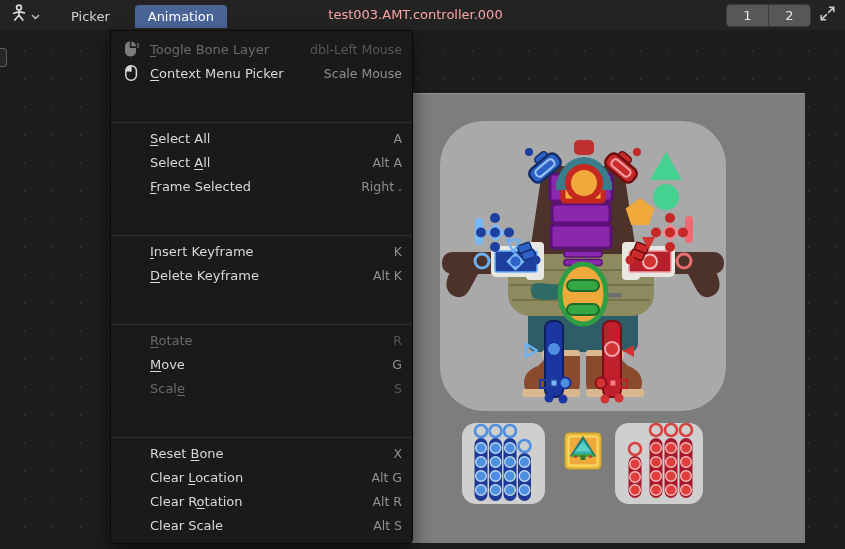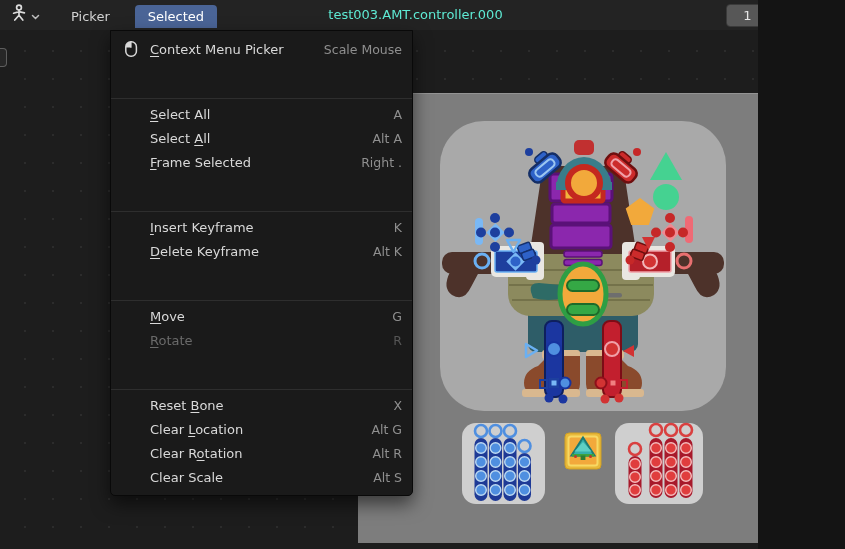--- a/index.html
+++ b/index.html
@@ -1,27 +1,27 @@
 <!DOCTYPE html>
 <html><head>
 <meta charset="utf-8">
 <style>
   html,body{margin:0;padding:0;background:#141414;}
-  .app{position:relative;width:758px;height:549px;overflow:hidden;
+  .app{position:relative;width:845px;height:549px;overflow:hidden;
        font-family:"DejaVu Sans","Liberation Sans",sans-serif;
        -webkit-font-smoothing:antialiased;}
   
   .topbar{position:absolute;left:0;top:0;width:845px;height:30px;background:#232323;
           display:flex;align-items:center;z-index:30;}
   .mode-btn{display:flex;align-items:center;gap:2px;margin-left:5px;padding:2px 4px;border-radius:4px;}
   .tab{height:23px;line-height:23px;padding:0 13px;font-size:13px;color:#d2d2d2;margin-top:3px;}
   .tab.inactive{margin-left:14px;}
   .tab.active{background:#4a6496;color:#fff;border-radius:4px 4px 0 0;margin-left:12px;}
   .tb-title{position:absolute;left:0;right:14px;top:0;height:30px;line-height:30px;text-align:center;
-            color:#5eead4;font-size:13px;pointer-events:none;}
+            color:#fca5a5;font-size:13px;pointer-events:none;}
   .tb-right{position:absolute;right:5px;top:4px;display:flex;align-items:center;gap:3px;}
   .seg{display:flex;border-radius:4px;overflow:hidden;border:1px solid #3a3a3a;}
   .seg-btn{width:41px;height:21px;line-height:21px;text-align:center;background:#575757;
            color:#e6e6e6;font-size:13px;}
   .seg-btn + .seg-btn{border-left:1px solid #3c3c3c;}
   .icon-btn{width:26px;height:22px;display:flex;align-items:center;justify-content:center;}
   
   .canvas{position:absolute;left:0;top:30px;width:845px;height:519px;background-color:#1d1d1d;
           background-image:radial-gradient(circle,#2c2c2c 1.1px,transparent 1.4px);
           background-size:28px 28px;background-position:11px 7px;}
@@ -58,21 +58,21 @@
           <path d="M10 7.2 L10 12.2 M4.6 10.2 L10 8.6 L15.4 9.8 M10 12.2 L5.8 17 M10 12.2 L13.8 17"></path>
         </svg>
       </span>
       <span>
         <svg width="9" height="8" viewBox="0 0 9 8" fill="none" stroke="#bdbdbd" stroke-width="1.5" stroke-linecap="round">
           <path d="M1.5 2.5 L4.5 5.5 L7.5 2.5"></path>
         </svg>
       </span>
     </div>
     <div class="tab inactive">Picker</div>
-    <div class="tab active">Selected</div>
+    <div class="tab active">Animation</div>
     <div class="tb-title">test003.AMT.controller.000</div>
     <div class="tb-right">
       <div class="seg">
         <div class="seg-btn">1</div>
         <div class="seg-btn">2</div>
       </div>
       <div class="icon-btn">
         <span>
           <svg width="17" height="17" viewBox="0 0 17 17" fill="none" stroke="#cccccc" stroke-width="1.6" stroke-linecap="round" stroke-linejoin="round">
             <path d="M10.6 2.2 H14.8 V6.4 M14.8 2.2 L9.6 7.4"></path>
@@ -329,20 +329,31 @@
               <circle cx="328" cy="396" r="5.3" fill="#e03d3d" stroke="#f5bcbc" stroke-width="1.4"></circle>
             </g>
           </g>
         </g>
     </svg>
   </div>
 
   <div class="menu">
     <div id="menu-sections">
         <div class="menu-section">
+          <div class="menu-item disabled">
+            <span class="mi-icon">
+              <svg width="17" height="18" viewBox="0 0 17 18">
+                <rect x="2" y="1.5" width="11" height="15" rx="5" fill="#7c7c7c"></rect>
+                <path d="M7.6,1.5 v5.6 h5.4" stroke="#1a1a1a" stroke-width="1.6" fill="none"></path>
+                <path d="M14.6,3.2 a4.5,4.5 0 0 1 0,4.6" stroke="#7c7c7c" stroke-width="1.3" fill="none"></path>
+              </svg>
+            </span>
+            <span class="mi-label"><span class="accel">T</span>oogle Bone Layer</span>
+            <span class="mi-shortcut">dbl-Left Mouse</span>
+          </div>
           <div class="menu-item">
             <span class="mi-icon">
               <svg width="17" height="18" viewBox="0 0 17 18">
                 <rect x="2.8" y="1.8" width="10.6" height="14.4" rx="5" fill="none" stroke="#d9d9d9" stroke-width="1.5"></rect>
                 <path d="M8,1.8 H7.8 a5,5.2 0 0 0 -5,5.2 v0.6 h5.2 z" fill="#d9d9d9"></path>
                 <path d="M8,1.8 v6" stroke="#d9d9d9" stroke-width="1.2"></path>
               </svg>
             </span>
             <span class="mi-label"><span class="accel">C</span>ontext Menu Picker</span>
             <span class="mi-shortcut">Scale Mouse</span>
@@ -371,29 +382,34 @@
             <span class="mi-label"><span class="accel">I</span>nsert Keyframe</span>
             <span class="mi-shortcut">K</span>
           </div>
           <div class="menu-item">
             <span class="mi-icon"></span>
             <span class="mi-label"><span class="accel">D</span>elete Keyframe</span>
             <span class="mi-shortcut">Alt K</span>
           </div>
         </div>
         <div class="menu-section">
+          <div class="menu-item disabled">
+            <span class="mi-icon"></span>
+            <span class="mi-label"><span class="accel">R</span>otate</span>
+            <span class="mi-shortcut">R</span>
+          </div>
           <div class="menu-item">
             <span class="mi-icon"></span>
             <span class="mi-label"><span class="accel">M</span>ove</span>
             <span class="mi-shortcut">G</span>
           </div>
           <div class="menu-item disabled">
             <span class="mi-icon"></span>
-            <span class="mi-label"><span class="accel">R</span>otate</span>
-            <span class="mi-shortcut">R</span>
+            <span class="mi-label">Scal<span class="accel">e</span></span>
+            <span class="mi-shortcut">S</span>
           </div>
         </div>
         <div class="menu-section">
           <div class="menu-item">
             <span class="mi-icon"></span>
             <span class="mi-label">Reset <span class="accel">B</span>one</span>
             <span class="mi-shortcut">X</span>
           </div>
           <div class="menu-item">
             <span class="mi-icon"></span>

